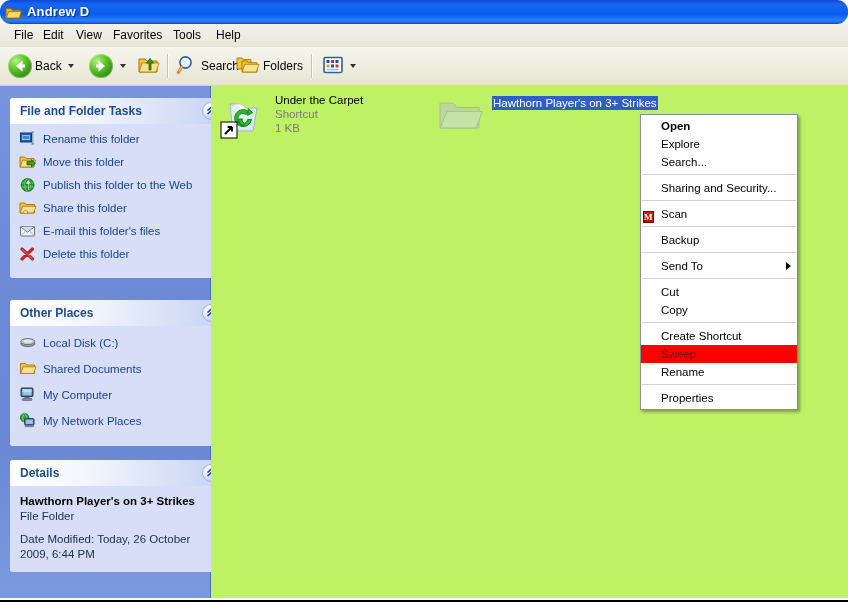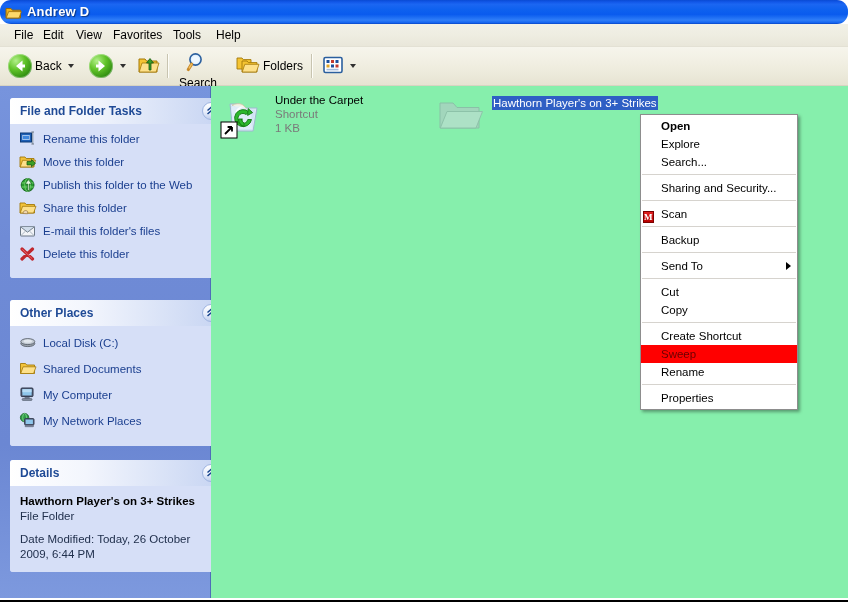--- a/index.html
+++ b/index.html
@@ -155,21 +155,21 @@
     line-height: 15px;
   }
   .det-name { font-weight: bold; color: #000; }
   .det-type { color: #21304d; }
   .det-date { margin-top: 8px; color: #21304d; }
 
   
   #content {
     position: absolute; left: 211px; top: 86px;
     width: 637px; height: 512px;
-    background: #86efac;
+    background: #bef264;
   }
   .fileitem { position: absolute; cursor: default; }
   .fi-icon { position: absolute; left: 0; top: 0; width: 48px; height: 48px; }
   .fi-text { position: absolute; left: 56px; top: 1px; width: 170px; }
   .fi-name { font-size: 11.5px; color: #000; line-height: 14px; }
   .fi-name.selected {
     background: #2f5fc4; color: #ffffff;
     display: inline; padding: 1px 1px;
   }
   .fi-sub { font-size: 11.5px; color: #7a7a7a; line-height: 14px; }
@@ -274,21 +274,21 @@
         <svg width="24" height="22" viewBox="0 0 24 22">
           <path d="M2 5 L8 5 L9.6 7 L20 7 L20 18 L2 18 Z" fill="#f5c433" stroke="#a37909" stroke-width="1"></path>
           <path d="M2.2 18 L5 9 L22 9 L19.2 18 Z" fill="#fde08a" stroke="#a37909" stroke-width="0.8"></path>
           <path d="M12 16 L12 9 L9.5 9 L13 4.5 L16.5 9 L14 9 L14 16 Z" fill="#3a9b27" stroke="#1d5c12" stroke-width="0.8"></path>
         </svg>
       </span>
     </div>
 
     <div class="sep" style="left:167px;"></div>
 
-    <div class="tbtn" style="left:176px;flex-direction:column;">
+    <div class="tbtn" style="left:176px;">
       <span>
         <svg width="22" height="22" viewBox="0 0 22 22">
           <circle cx="9.5" cy="8.5" r="5.6" fill="#dff0ff" stroke="#2b5f9e" stroke-width="1.6"></circle>
           <circle cx="9.5" cy="8.5" r="3.6" fill="#f4fbff" opacity="0.75"></circle>
           <path d="M5.6 13.2 L2.3 18.5" stroke="#c98a2a" stroke-width="3.2" stroke-linecap="round"></path>
           <path d="M5.6 13.2 L3.3 16.9" stroke="#f0c060" stroke-width="1.4" stroke-linecap="round"></path>
         </svg>
       </span>
       <span class="lbl">Search</span>
     </div>

